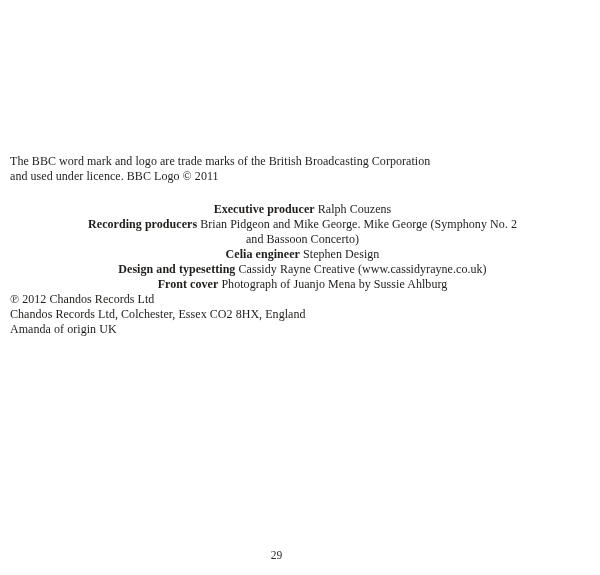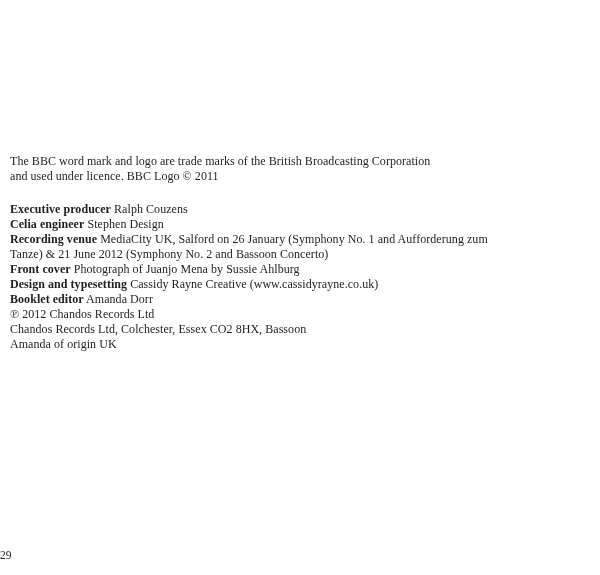--- a/index.html
+++ b/index.html
@@ -24,62 +24,62 @@
     font-size: 12px;
     line-height: 15px;
     letter-spacing: 0.05px;
   }
   .notice {
     margin: 0 0 18.2px 0;
     white-space: pre-wrap;
   }
   .credit {
     margin: 0;
+    text-align: center;
   }
   .credit .label {
     font-weight: bold;
   }
   .credit .value {
     white-space: pre-wrap;
   }
   .copyright-line {
     margin: 0;
   }
   .pagenum {
     position: absolute;
     left: 0;
     top: 548px;
     width: 553px;
-    text-align: left;
+    text-align: center;
     font-size: 11.5px;
     line-height: 14px;
     color: #2a2a2a;
   }
 </style>
 </head>
 <body>
 
 <div class="page">
   <div class="content">
 
     <p class="notice">The BBC word mark and logo are trade marks of the British Broadcasting Corporation
 and used under licence. BBC Logo © 2011</p>
 
     <div>
       <div class="credit"><span class="label">Executive producer</span> <span class="value">Ralph Couzens</span></div>
+      <div class="credit"><span class="label">Recording producers</span> <span class="value">Brian Pidgeon and Mike George. Mike George (Symphony No. 2
+and Bassoon Concerto)</span></div>
       <div class="credit"><span class="label">Celia engineer</span> <span class="value">Stephen Design</span></div>
-      <div class="credit"><span class="label">Recording venue</span> <span class="value">MediaCity UK, Salford on 26 January (Symphony No. 1 and Aufforderung zum
-Tanze) &amp; 21 June 2012 (Symphony No. 2 and Bassoon Concerto)</span></div>
+      <div class="credit"><span class="label">Design and typesetting</span> <span class="value">Cassidy Rayne Creative (www.cassidyrayne.co.uk)</span></div>
       <div class="credit"><span class="label">Front cover</span> <span class="value">Photograph of Juanjo Mena by Sussie Ahlburg</span></div>
-      <div class="credit"><span class="label">Design and typesetting</span> <span class="value">Cassidy Rayne Creative (www.cassidyrayne.co.uk)</span></div>
-      <div class="credit"><span class="label">Booklet editor</span> <span class="value">Amanda Dorr</span></div>
     </div>
 
     <div>
       <div class="copyright-line">℗ 2012 Chandos Records Ltd</div>
-      <div class="copyright-line">Chandos Records Ltd, Colchester, Essex CO2 8HX, Bassoon</div>
+      <div class="copyright-line">Chandos Records Ltd, Colchester, Essex CO2 8HX, England</div>
       <div class="copyright-line">Amanda of origin UK</div>
     </div>
 
   </div>
 
   <div class="pagenum">29</div>
 </div>
 
 </body></html>

